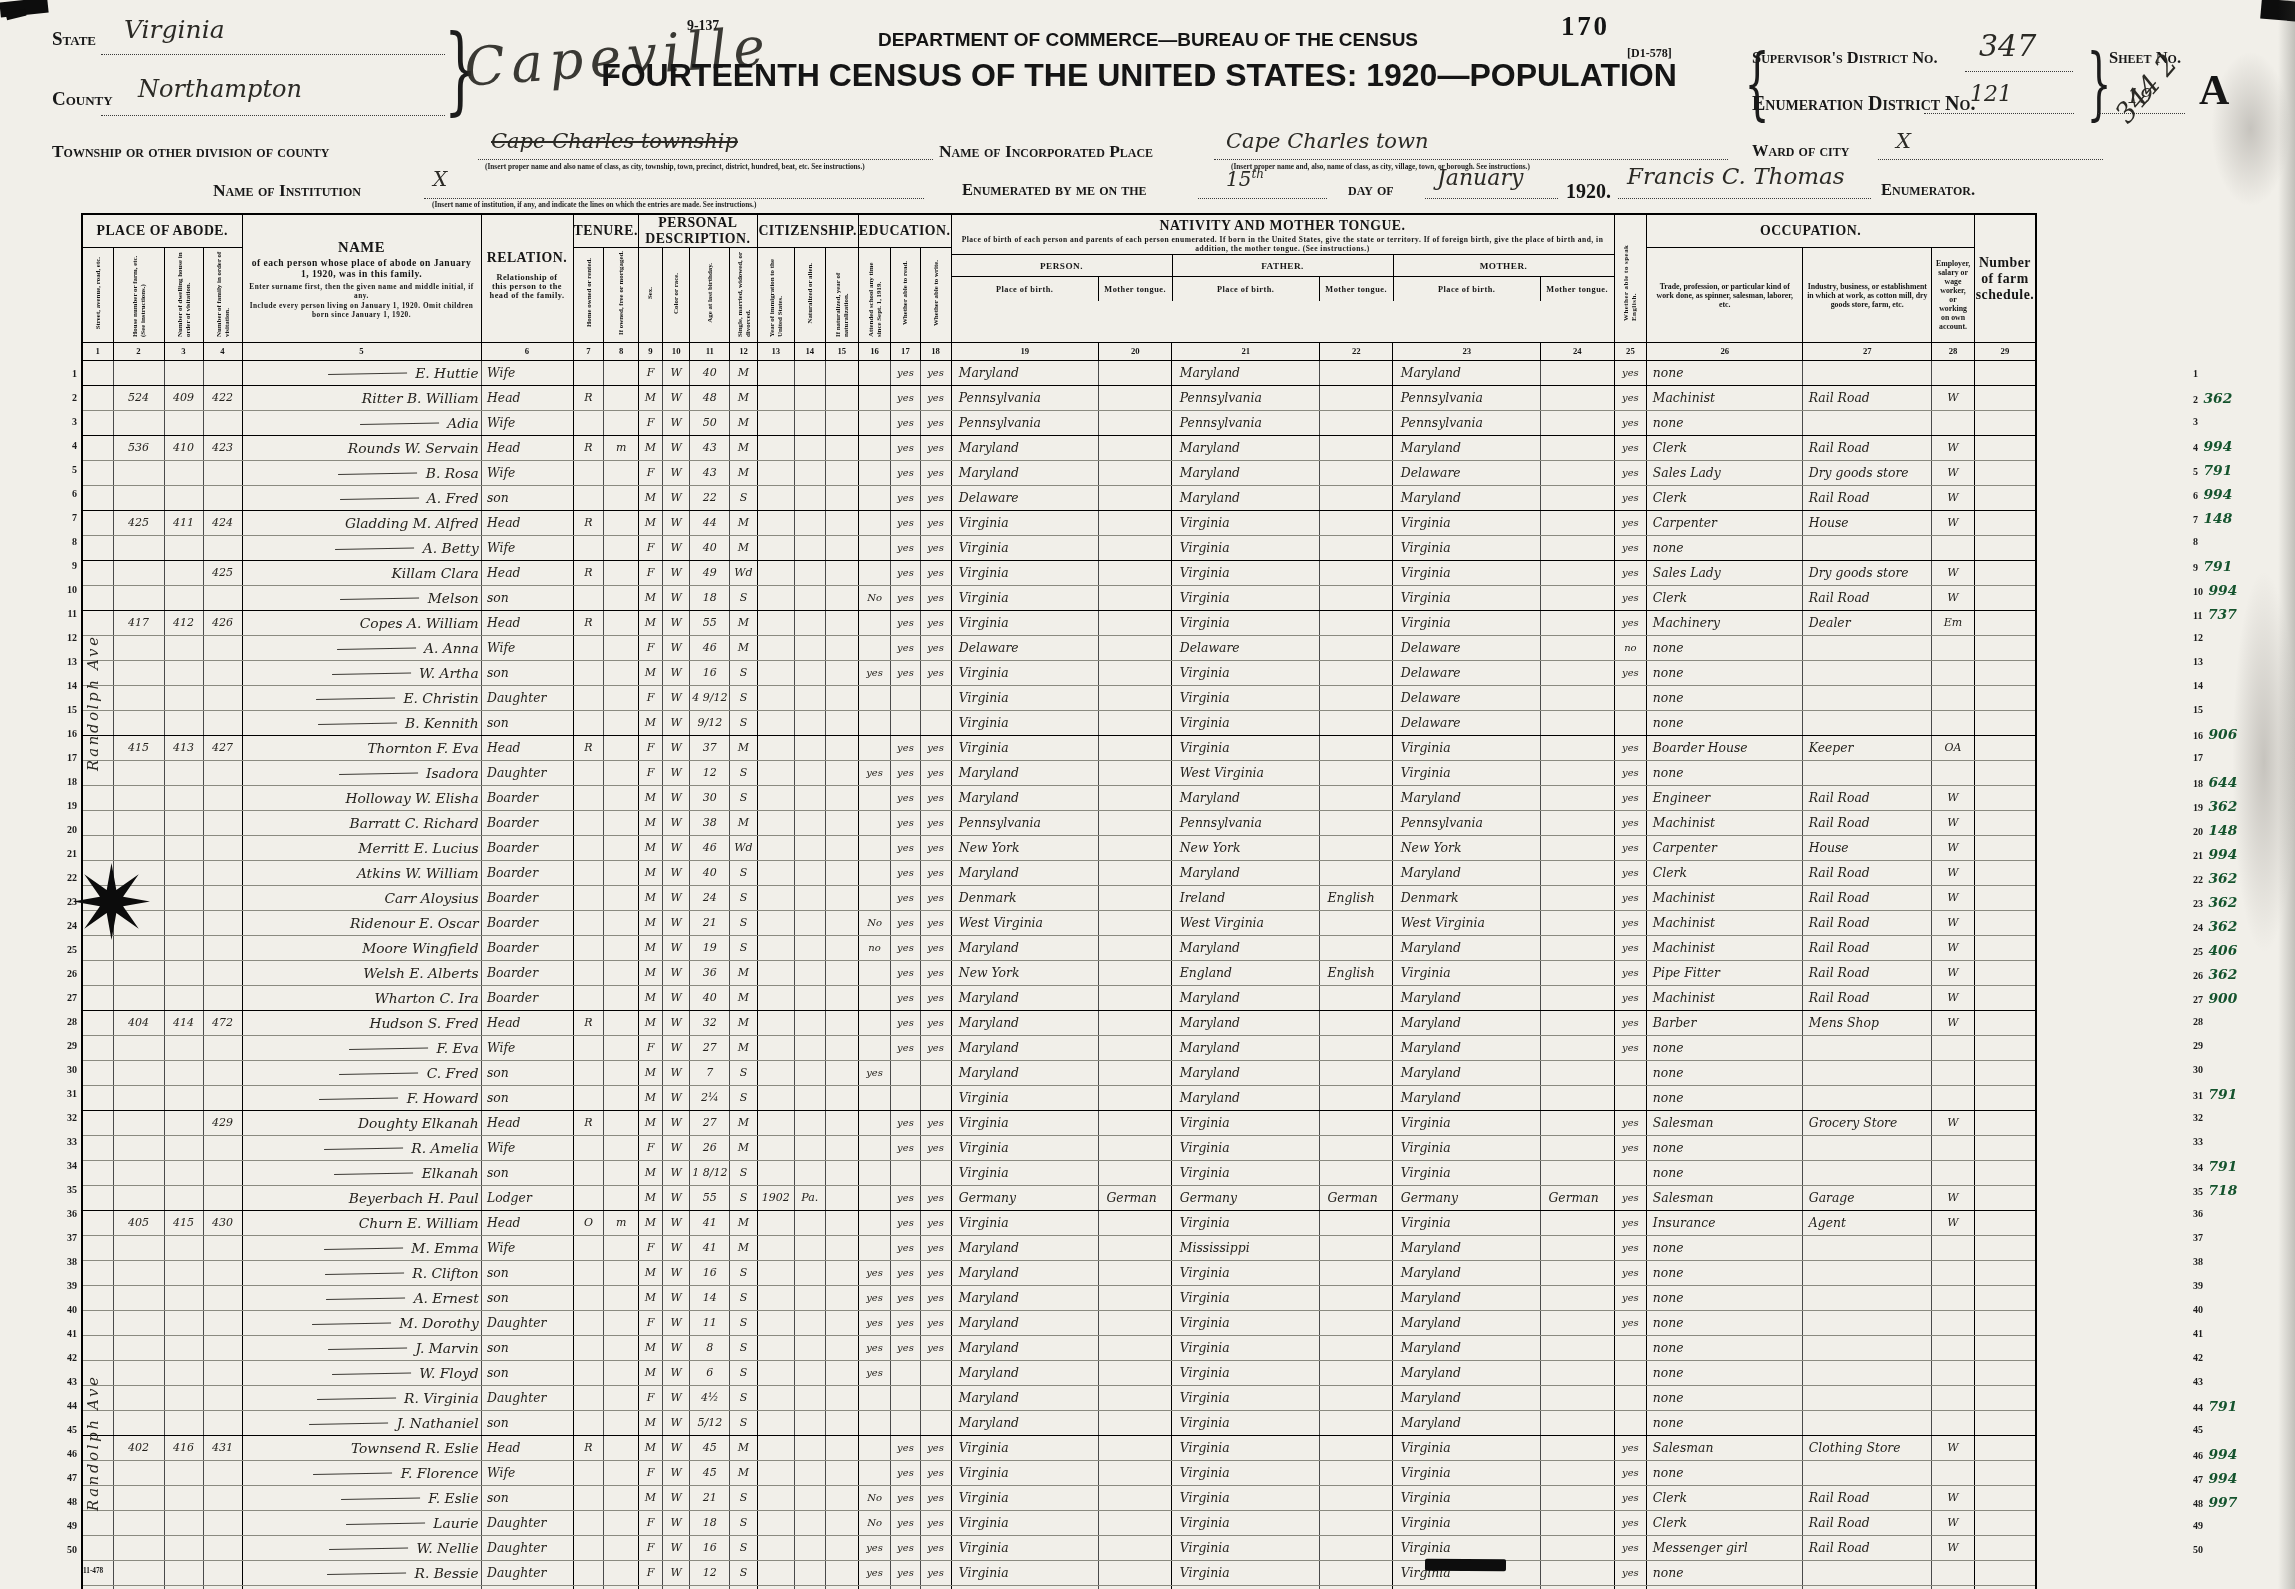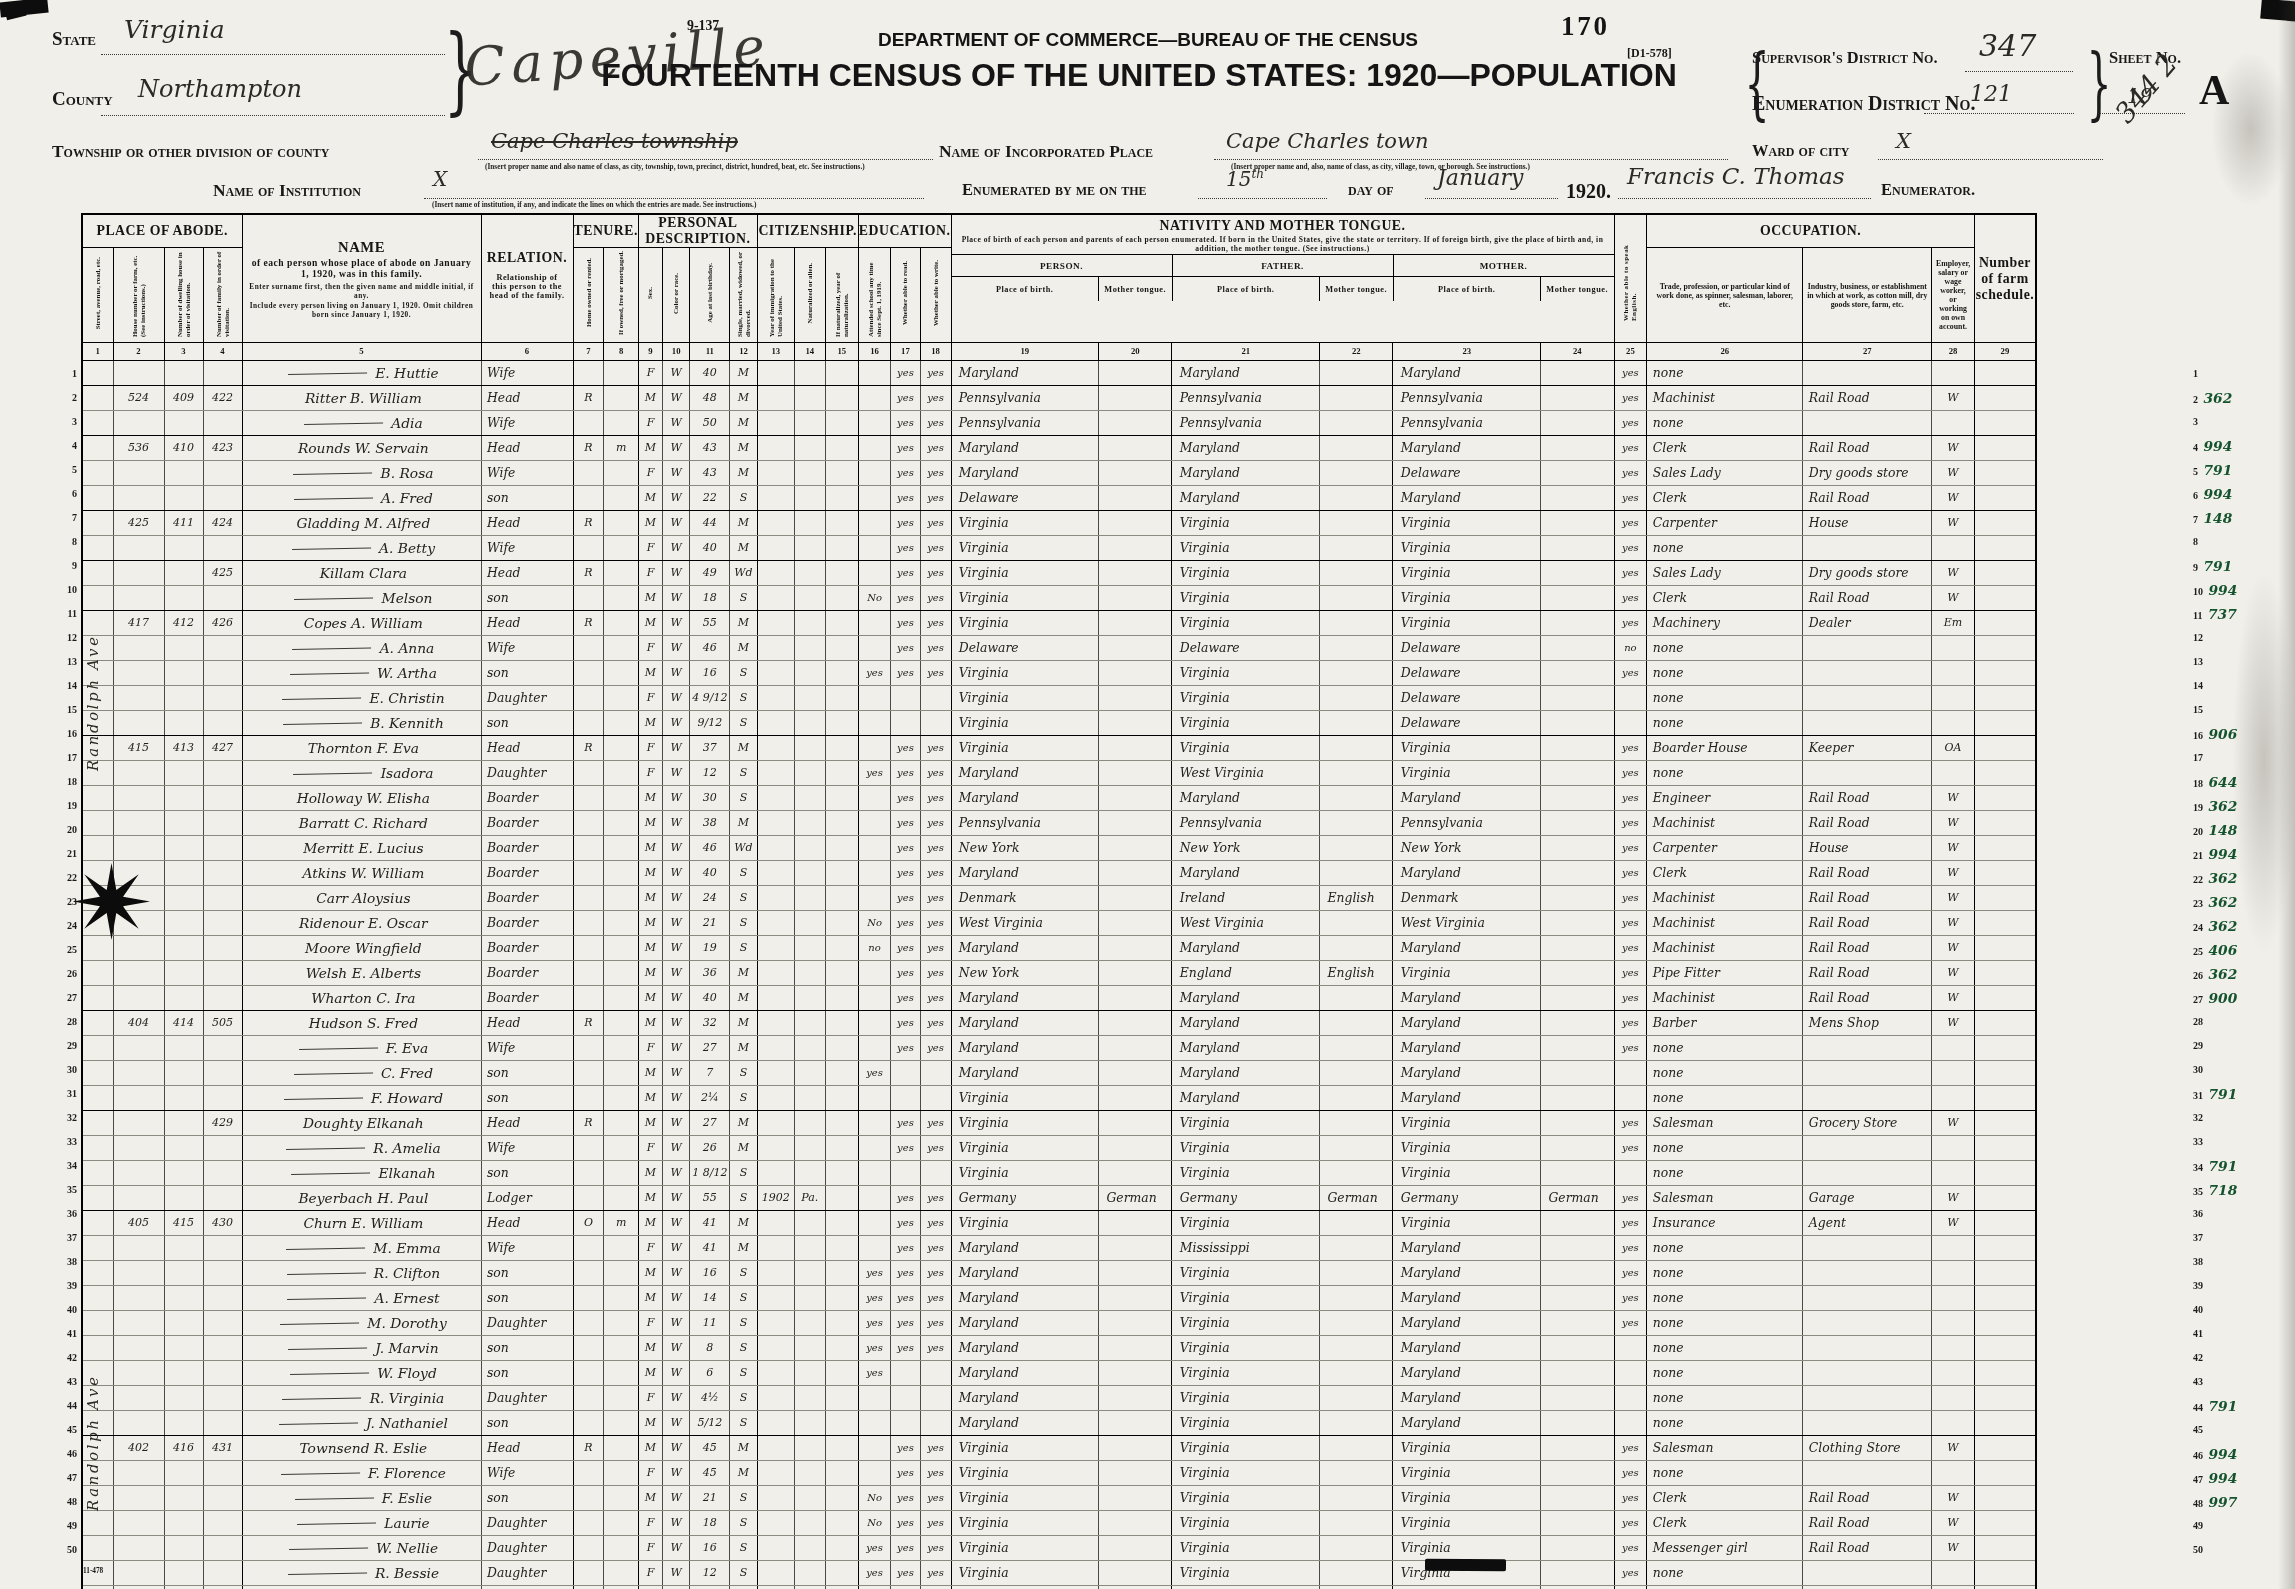--- a/index.html
+++ b/index.html
@@ -39,21 +39,21 @@
   .nat-hd{vertical-align:top !important;}
   .nat-desc{font-size:7.5px;font-weight:bold;margin:0.9px 5.5px;white-space:normal;}
   .nat-row{display:flex;border-top:1.4px solid #000;margin-top:1.8px;}
   .nat-g{border-left:1.4px solid #000;}
   .nat-g:first-child{border-left:none;}
   .nat-gt{font-size:9.2px;font-weight:bold;text-align:center;padding:5.5px 0;border-bottom:0.9px solid #000;}
   .nat-sub{display:flex;}
   .nat-sub div{font-size:8.3px;font-weight:bold;text-align:center;padding:7.3px 0;}
   .w240{width:220px;} .w160{width:147px;border-right:0.9px solid #000;} .w80{width:73px;}
   
-  td.c-name{text-align:center;font-size:13.8px;padding-left:5.5px;}
+  td.c-name{text-align:right;font-size:13.8px;padding-left:5.5px;}
   td.c-rel{text-align:left;font-size:12.4px;padding-left:5.5px;}
   td.c-pob{text-align:left;font-size:12.4px;padding-left:7.3px;}
   td.c-occ{text-align:left;font-size:12.4px;padding-left:5.5px;}
   td.c-sm{font-size:10px;}
   .ditto{display:inline-block;width:79px;height:6.4px;border-bottom:1.4px solid #3c3a35;margin-right:8.3px;
          transform:translateY(-2.8px) rotate(-1deg);}
   
   .strip{position:absolute;top:362px;}
   .lnum{height:24px;line-height:24px;font-size:10px;font-weight:bold;font-family:"Liberation Serif",serif;color:#1c1c1c;}
   .code{font-family:"DejaVu Serif",serif;font-style:italic;font-size:13.8px;color:#14532d;margin-left:5.5px;}
@@ -1081,21 +1081,21 @@
           <td class="c-sm hb hw">yes</td>
           <td class="c-occ hb hw">Machinist</td>
           <td class="c-occ hw">Rail Road</td>
           <td class="hw">W</td>
           <td class="hb"></td>
         </tr>
         <tr>
           <td></td>
           <td class="hw">404</td>
           <td class="hw">414</td>
-          <td class="hw">505</td>
+          <td class="hw">472</td>
           <td class="c-name hb hw"><span>Hudson S. Fred</span></td>
           <td class="c-rel hw">Head</td>
           <td class="hb hw">R</td>
           <td></td>
           <td class="hb hw">M</td>
           <td class="hw">W</td>
           <td class="hw">32</td>
           <td class="hw">M</td>
           <td class="hb"></td>
           <td></td>

